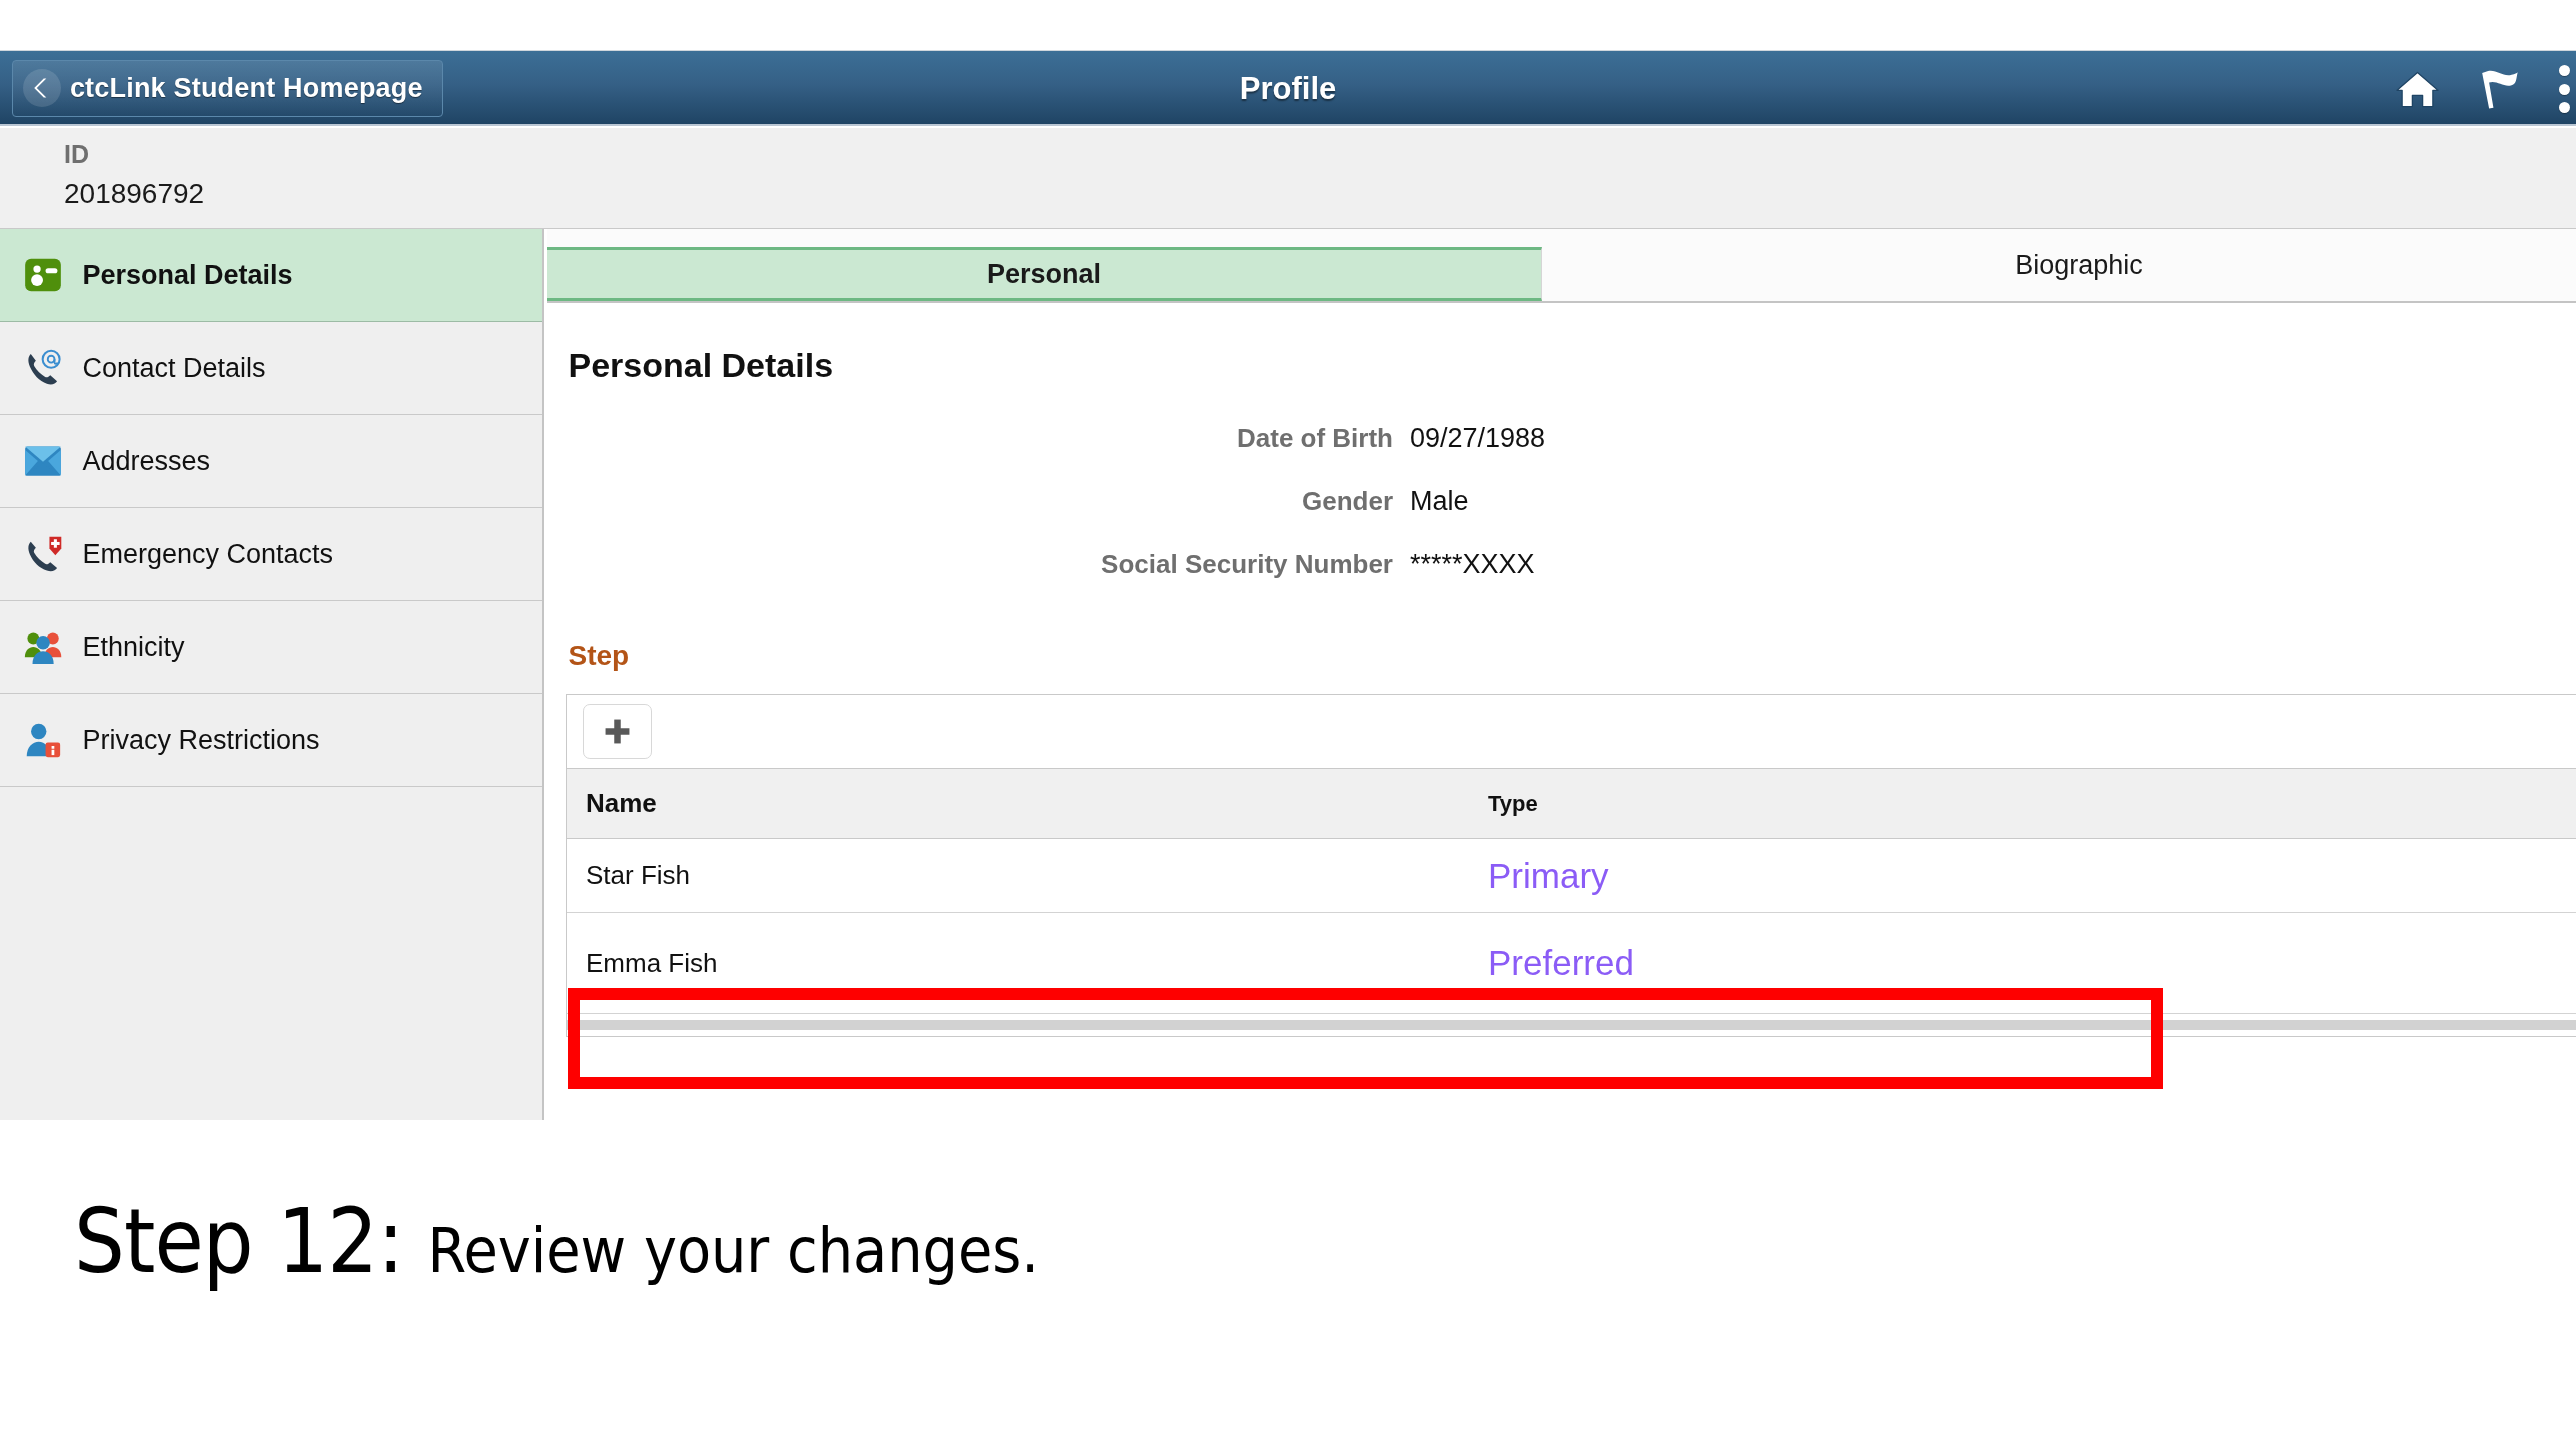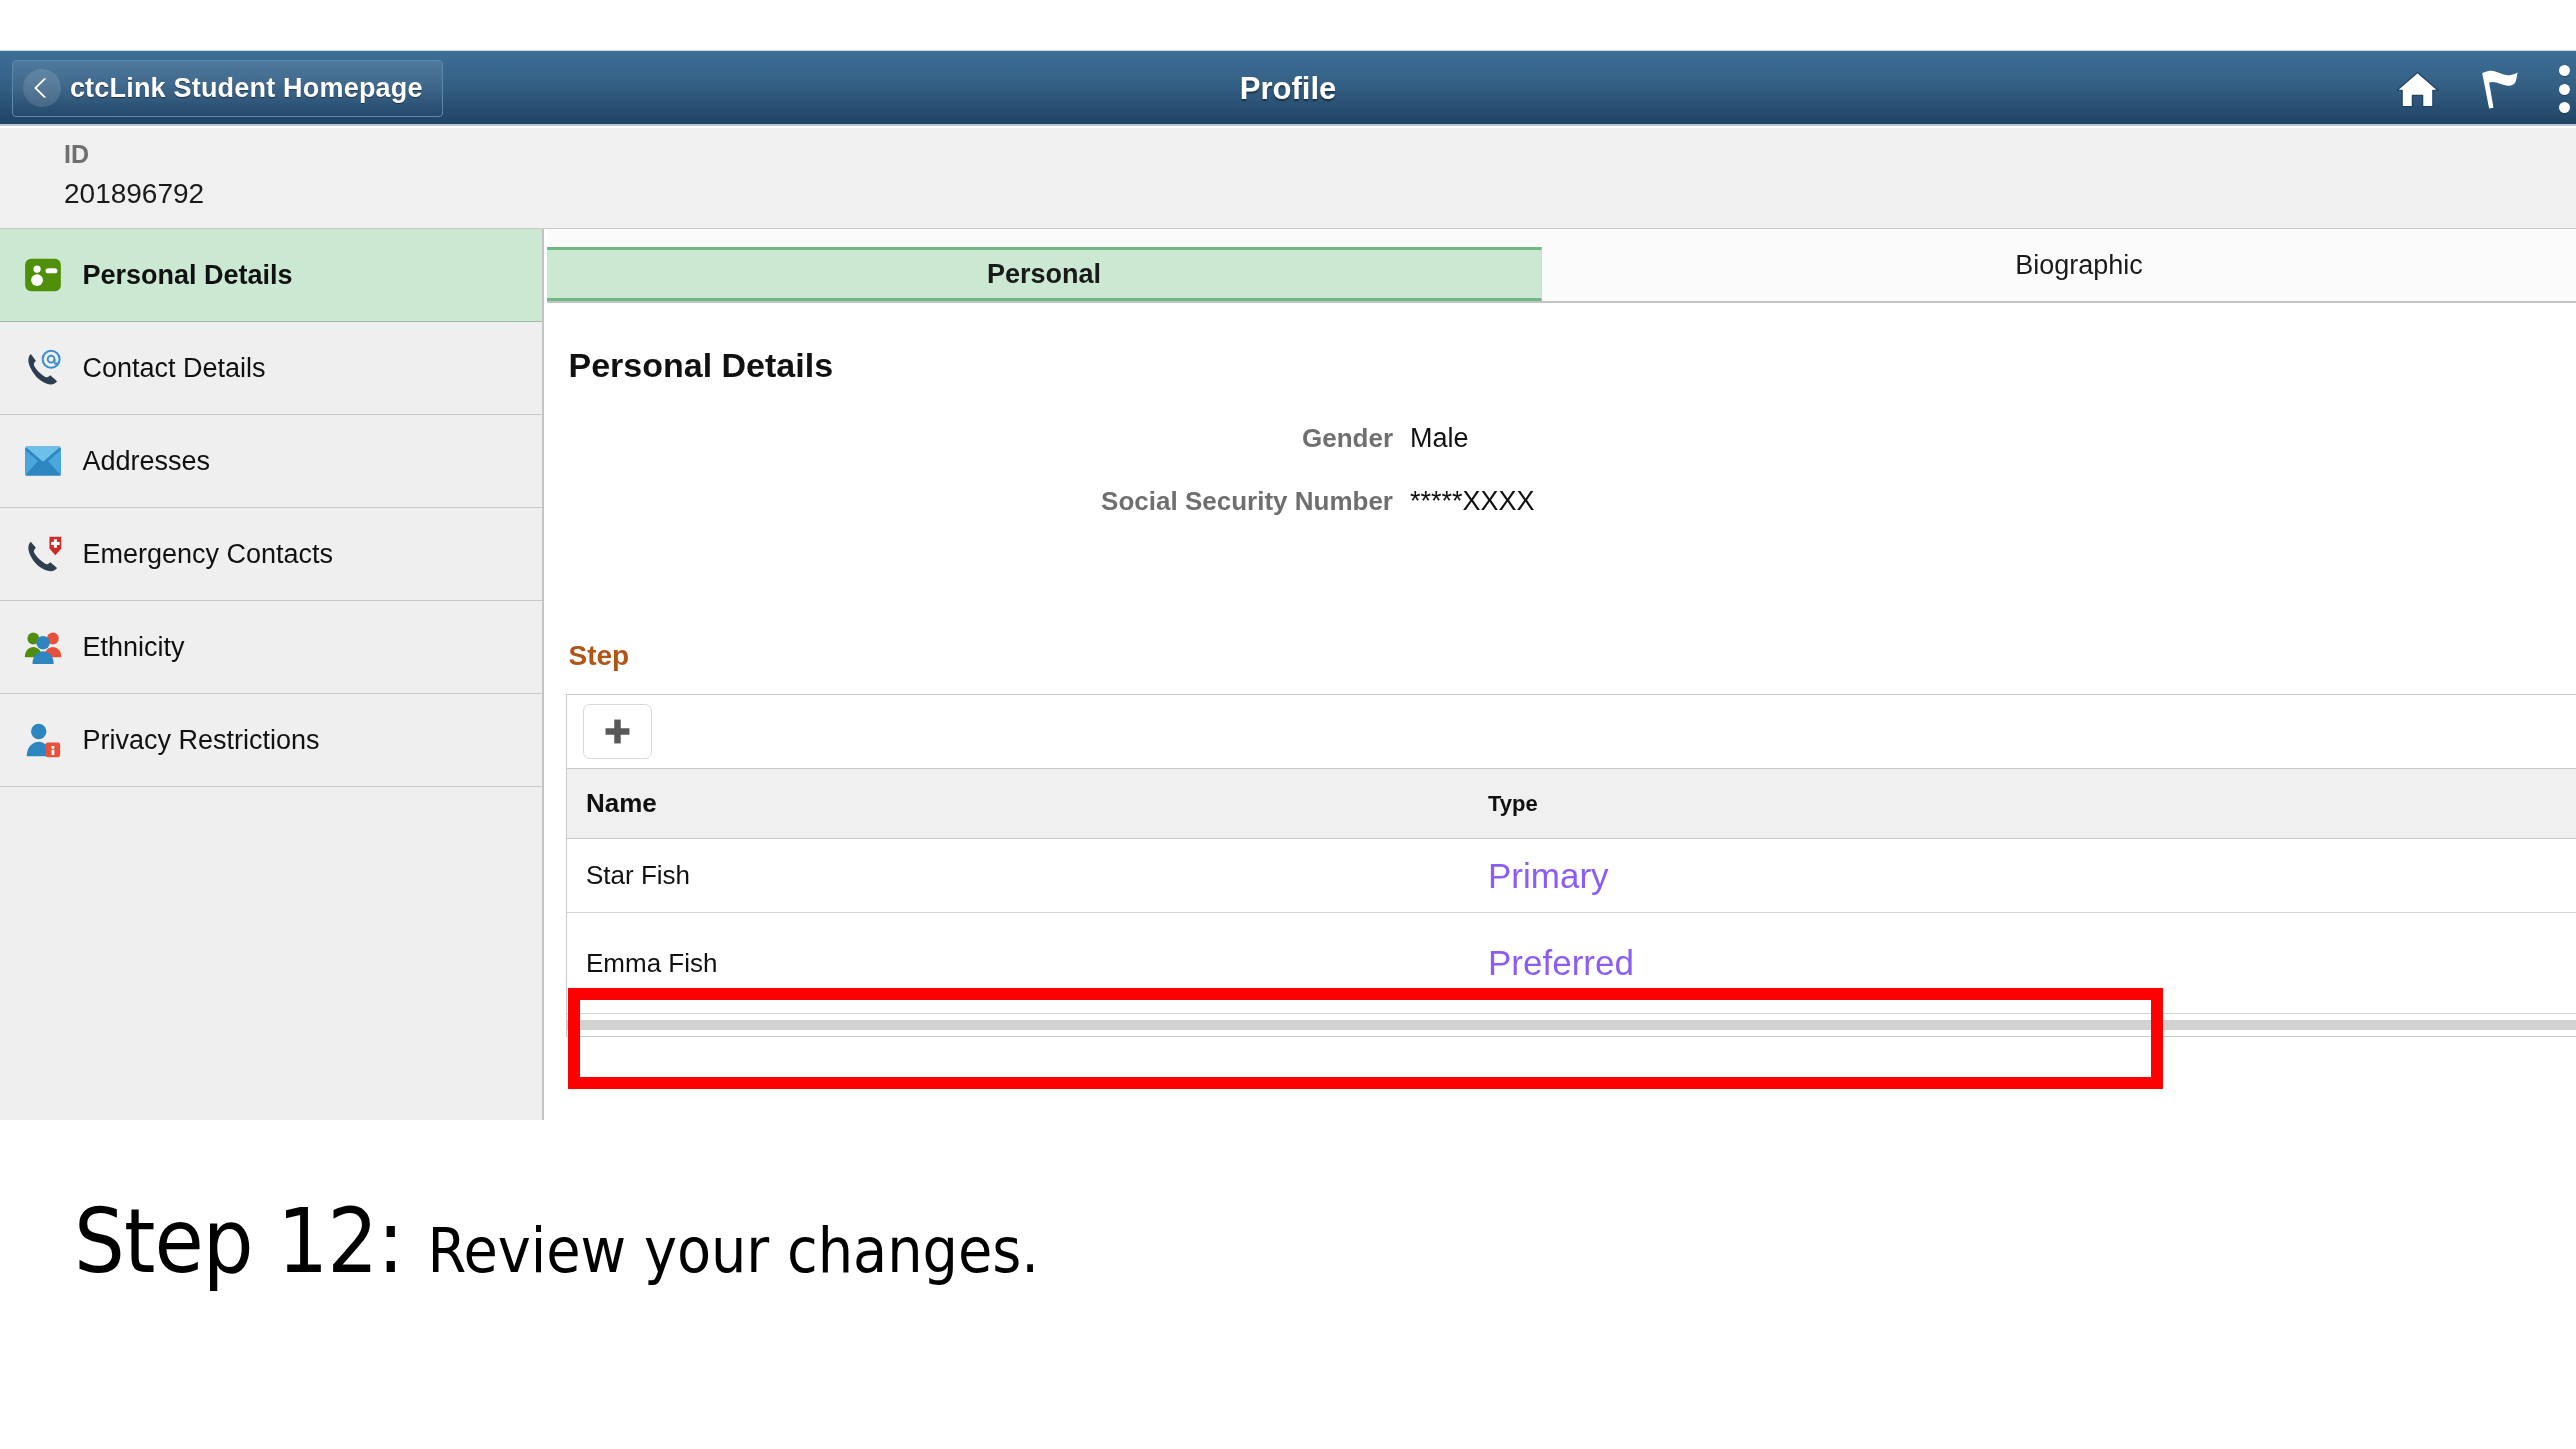--- a/index.html
+++ b/index.html
@@ -496,20 +496,24 @@
         <span>Biographic</span>
       </div>
     </div>
 
     <div class="pane-body">
 
       <div class="section-title">Personal Details</div>
 
       <div class="fields">
         <div class="field-row">
+          <div class="field-label">Date of Birth</div>
+          <div class="field-value">09/27/1988</div>
+        </div>
+        <div class="field-row">
           <div class="field-label">Gender</div>
           <div class="field-value">Male</div>
         </div>
         <div class="field-row">
           <div class="field-label">Social Security Number</div>
           <div class="field-value">*****XXXX</div>
         </div>
       </div>
 
       <div class="names-title">Step</div>

